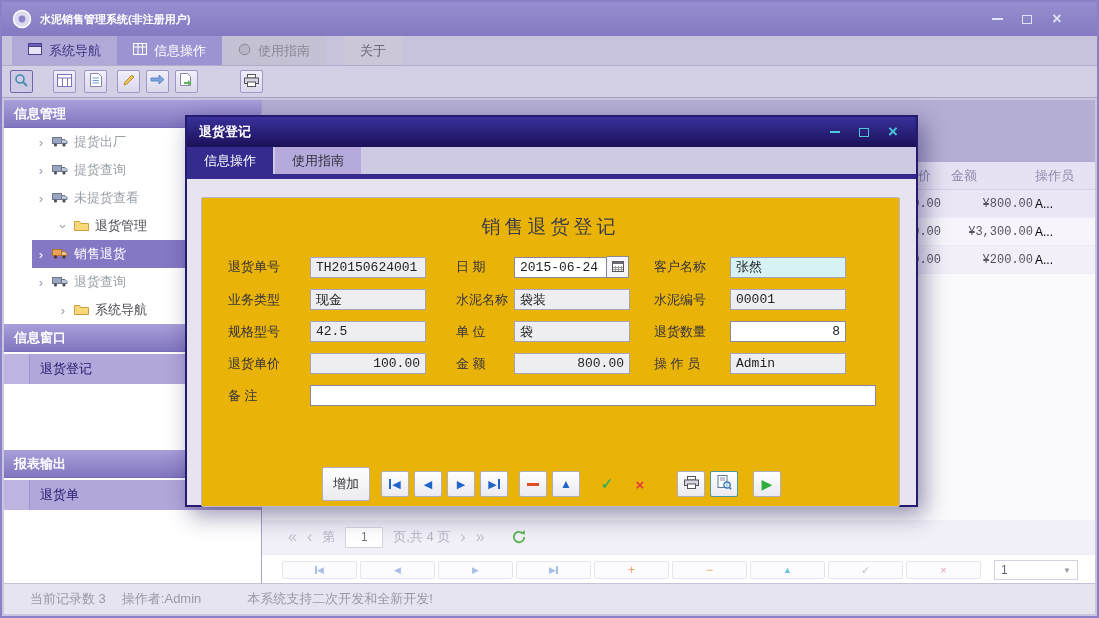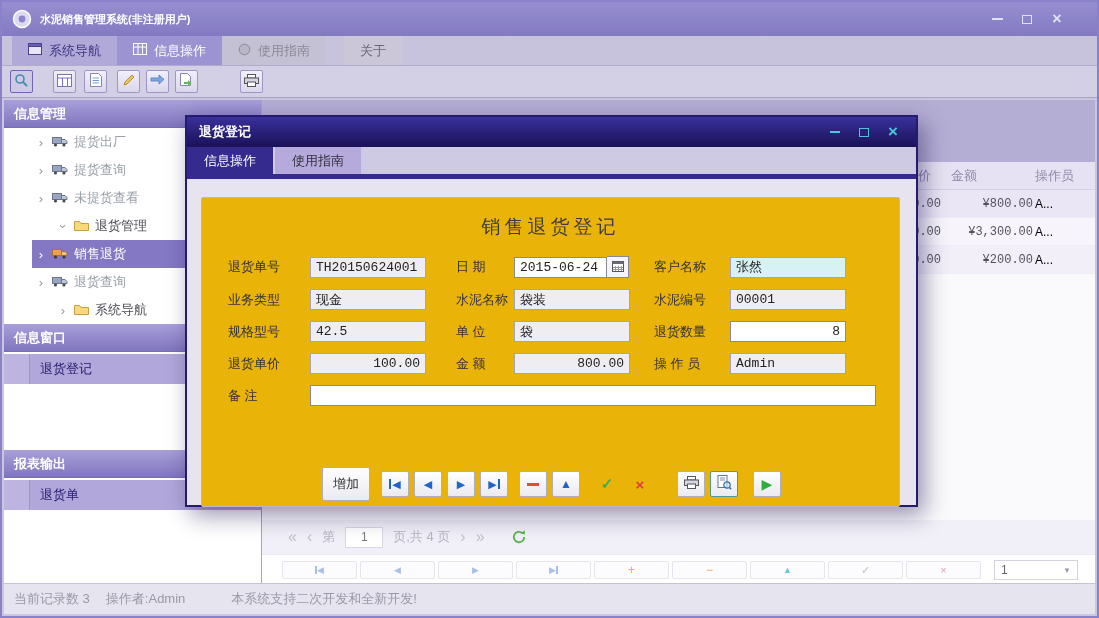--- a/index.html
+++ b/index.html
@@ -75,21 +75,21 @@
   .gridnav { height:31px; background:#fff; display:flex; align-items:center; padding-left:20px; gap:3px; border-top:1px solid #eceaf3; }
   .gbtn { width:75px; height:18px; background:#fcfcfe; border:1px solid #e6e4ee; border-radius:2px;
           display:flex; align-items:center; justify-content:center; font-size:9px; }
   .gbar { width:2px; height:8px; display:inline-block; background:#a8c0e8; }
   .gsel { margin-left:10px; width:84px; height:20px; background:#fff; border:1px solid #d4d2e0; display:flex; align-items:center; padding:0 6px; color:#66646f; font-size:12px; }
   .gsel .caret { margin-left:auto; font-size:8px; color:#9a98a8; }
 
   
   .statusbar { position:absolute; left:2px; right:2px; bottom:2px; height:31px; background:#e6e4ee; border-top:1px solid #c6c2d8;
                display:flex; align-items:center; color:#9b98aa; font-size:13px; }
-  .sb-records { margin-left:10px; } .sb-operator { margin-left:16px; } .sb-note { margin-left:46px; }
+  .sb-records { margin-left:26px; } .sb-operator { margin-left:16px; } .sb-note { margin-left:46px; }
 
   
   .dialog { position:absolute; left:183px; top:113px; width:733px; height:392px; border:2px solid #241b6e;
             background:#e7e4f0; box-shadow:6px 8px 22px rgba(25,15,80,.45); z-index:10; }
   .dlg-title { height:30px; background:linear-gradient(#39309b,#1a1158); display:flex; align-items:center; padding:0 12px; }
   .dlg-title .t { color:#fff; font-weight:bold; font-size:13px; }
   .dlg-controls { margin-left:auto; display:flex; align-items:center; gap:15px; padding-right:4px; }
   .dc { display:flex; align-items:center; justify-content:center; width:14px; height:14px; }
   .dc-min { width:10px; height:2px; background:#4cc8da; }
   .dc-max { width:10px; height:9px; border:1.5px solid #4cc8da; }

